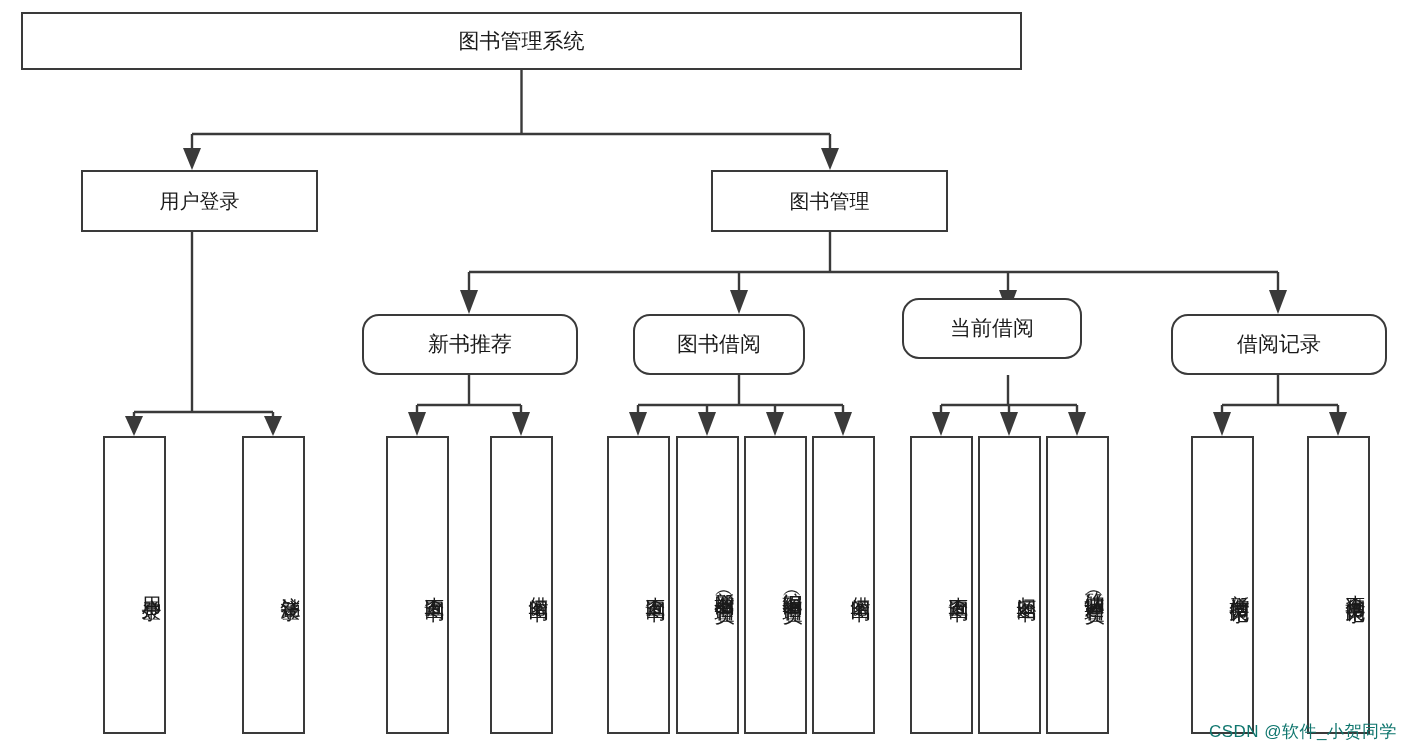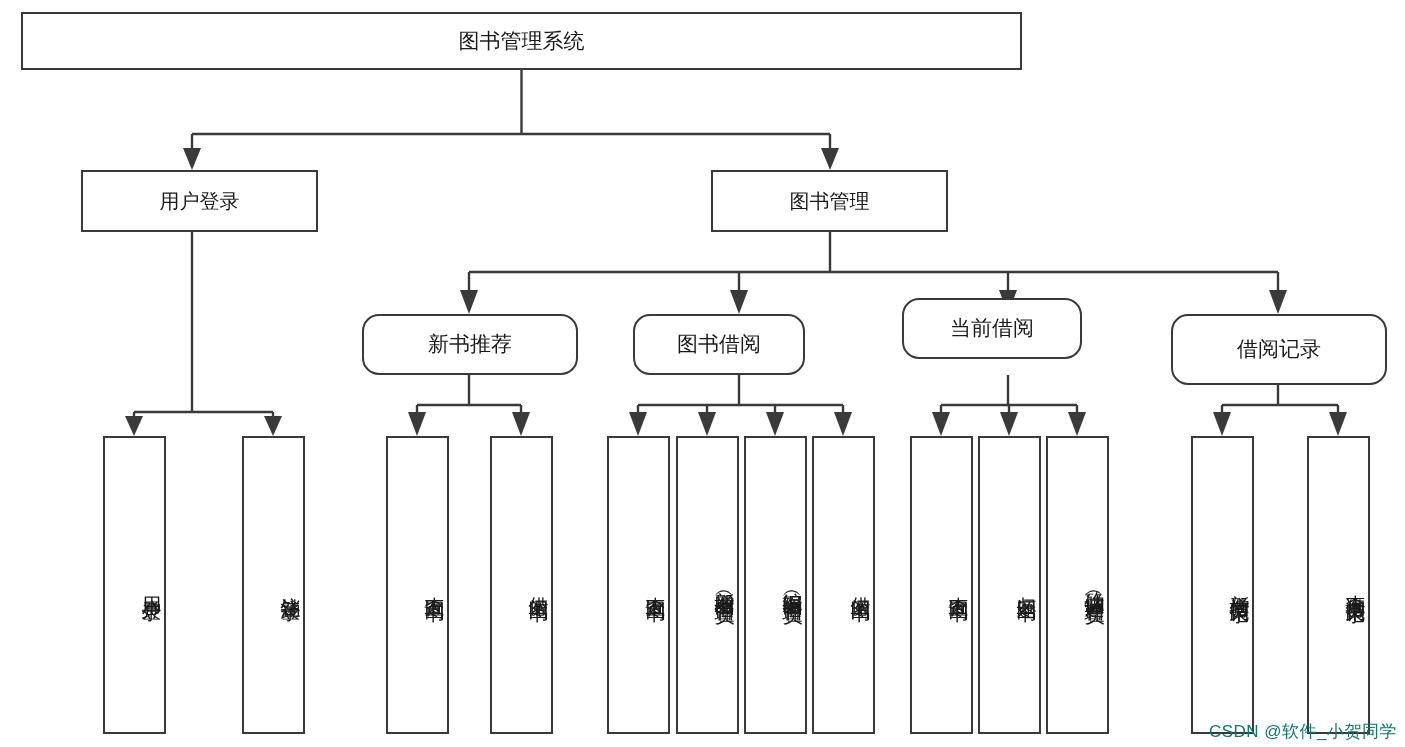--- a/index.html
+++ b/index.html
@@ -163,21 +163,21 @@
   </div>
 
   <div class="node lvl3" style="left:633px;top:314px;width:172px;height:61px;">
     <span class="txt">图书借阅</span>
   </div>
 
   <div class="node lvl3" style="left:902px;top:298px;width:180px;height:61px;">
     <span class="txt">当前借阅</span>
   </div>
 
-  <div class="node lvl3" style="left:1171px;top:314px;width:216px;height:71px;">
+  <div class="node lvl3" style="left:1171px;top:314px;width:216px;height:61px;">
     <span class="txt">借阅记录</span>
   </div>
 
   <div class="node leaf" style="left:103px;top:436px;width:63px;height:298px;">
     <span class="txt">用户登录</span>
   </div>
 
   <div class="node leaf" style="left:242px;top:436px;width:63px;height:298px;">
     <span class="txt">注销登录</span>
   </div>

